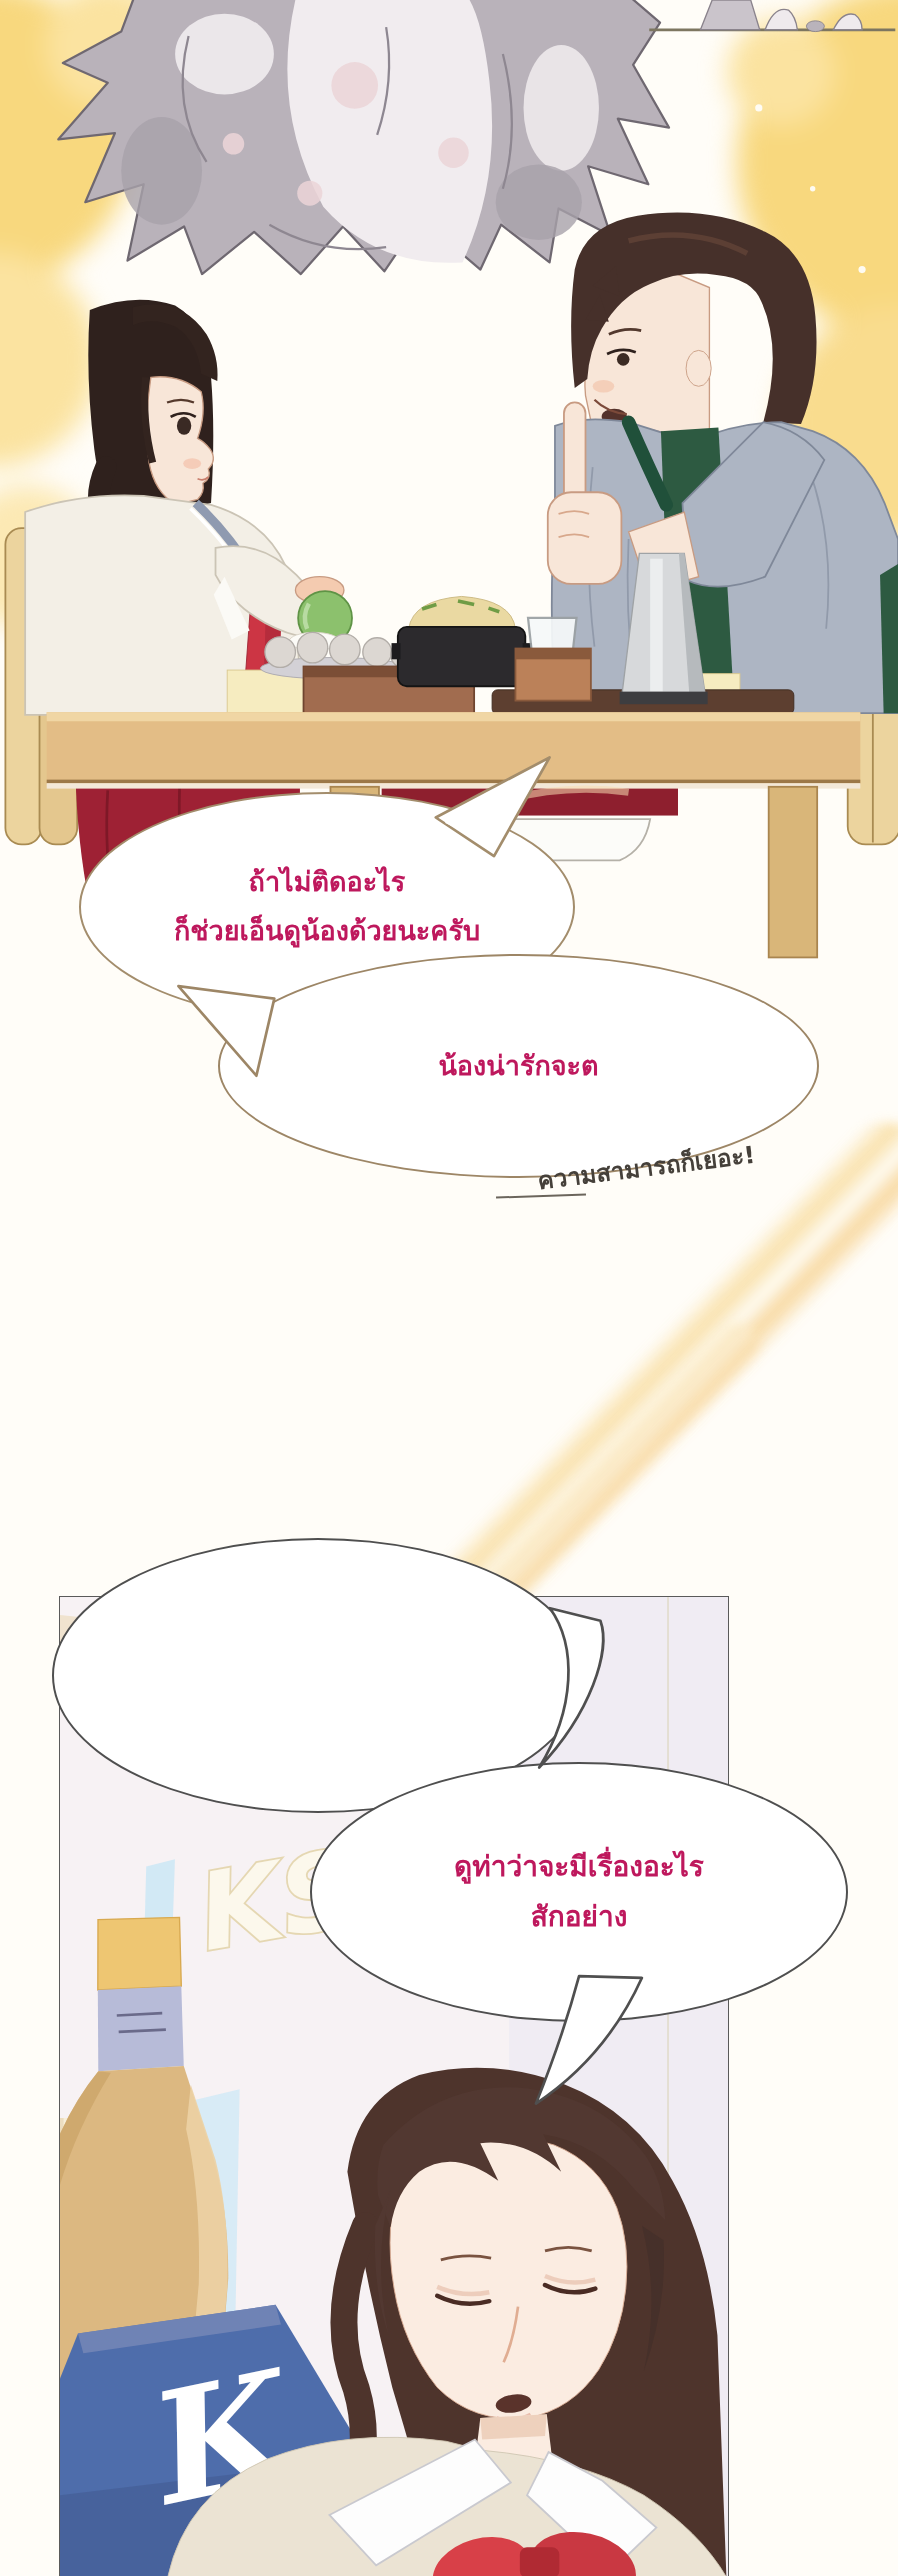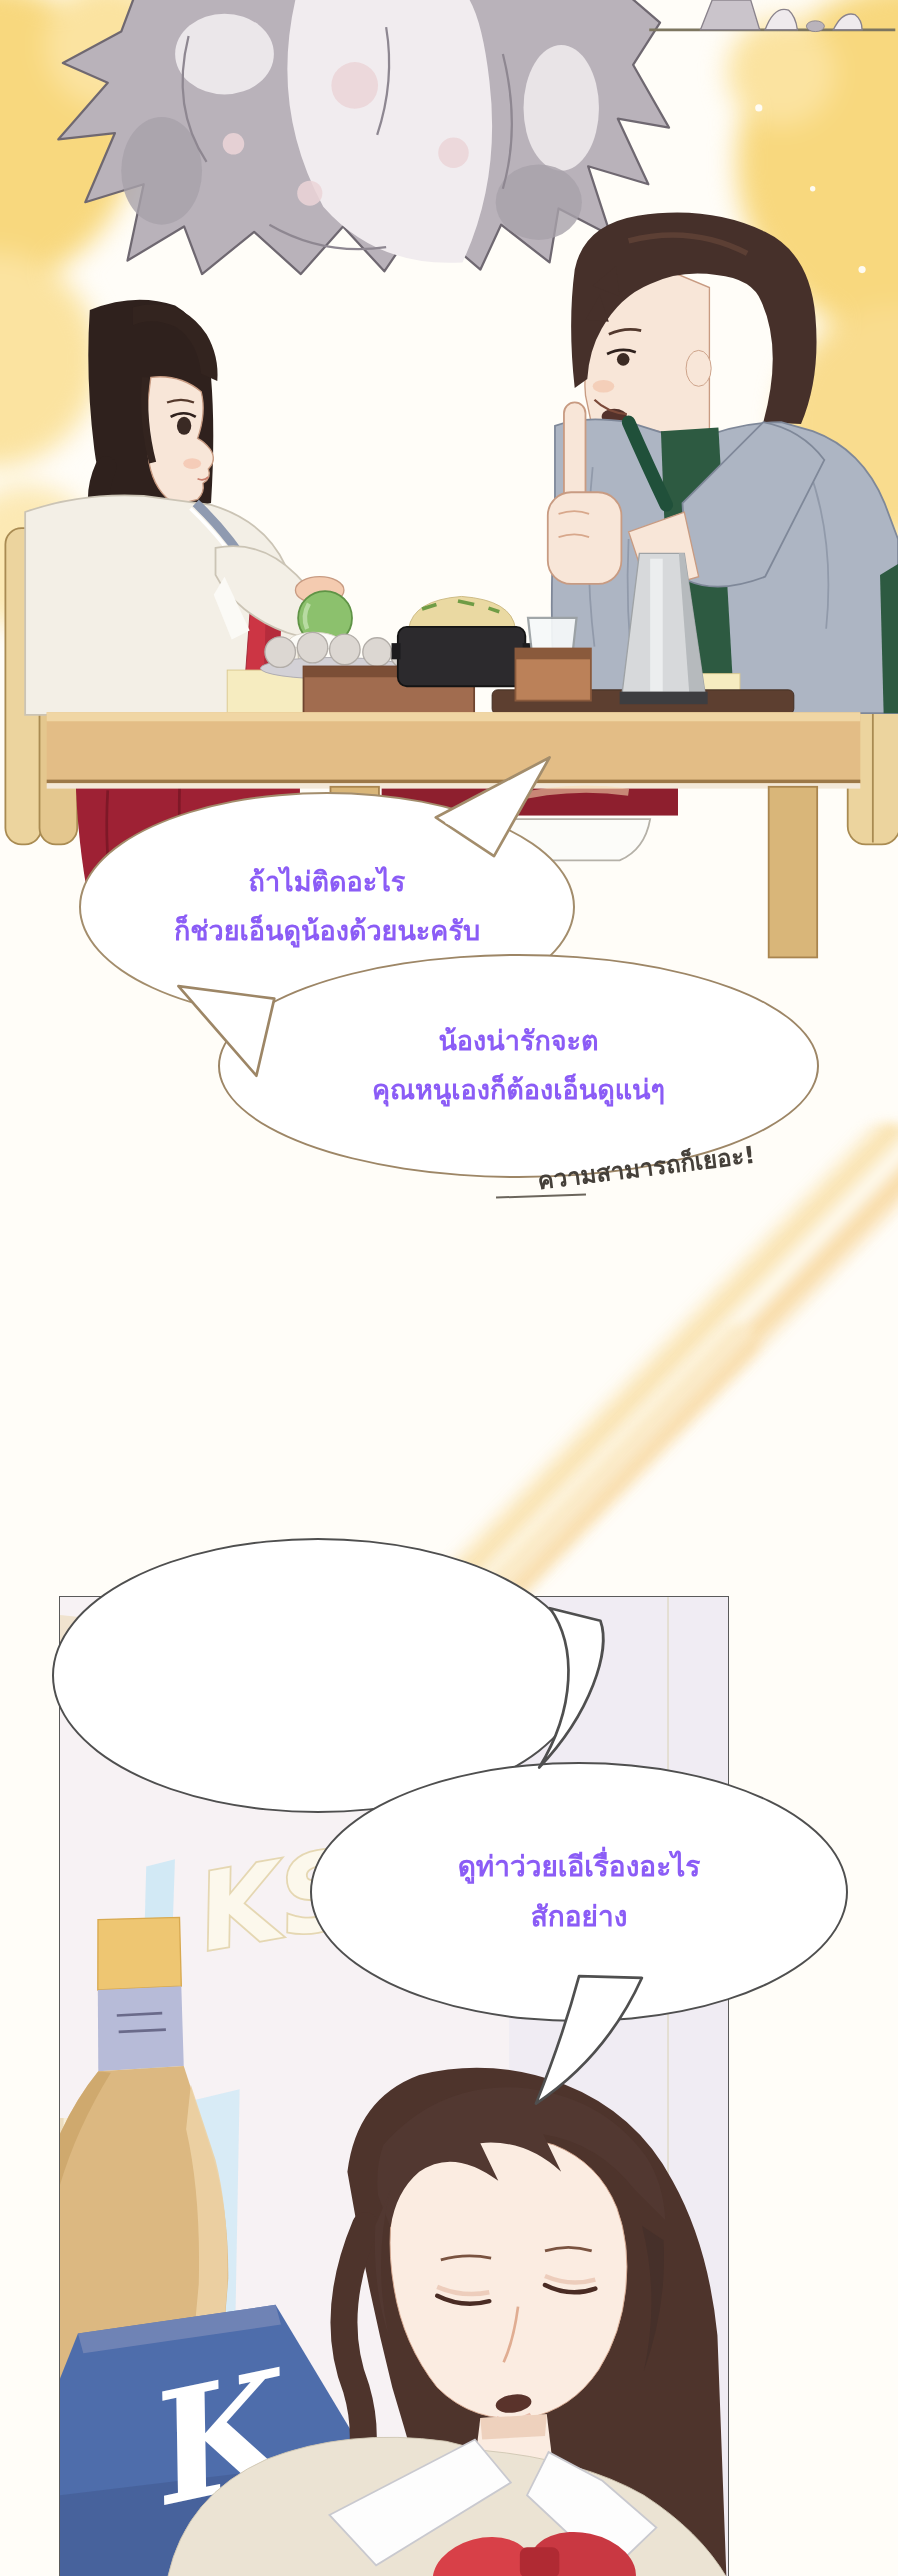--- a/index.html
+++ b/index.html
@@ -5,21 +5,21 @@
   html,body{margin:0;padding:0;}
   body{
     width:898px;height:2576px;position:relative;overflow:hidden;
     background:#fffdf8;font-family:"DejaVu Sans","Liberation Sans",sans-serif;
   }
   .abs{position:absolute;}
   svg{display:block;}
   .bubble{
     position:absolute;background:#ffffff;border-radius:50%;
     display:flex;flex-direction:column;justify-content:center;align-items:center;
-    text-align:center;color:#8b5cf6;font-weight:600;z-index:10;
+    text-align:center;color:#be185d;font-weight:600;z-index:10;
   }
   .bubble .line{white-space:nowrap;line-height:1.8;}
   .tail{position:absolute;z-index:11;pointer-events:none;}
   .aside-note{
     position:absolute;z-index:12;color:#45403a;font-weight:600;
     transform:rotate(-7deg);white-space:nowrap;
   }
   .aside-line{position:absolute;z-index:12;background:#6b655c;height:1.8px;transform:rotate(-2deg);}
   .glow-band{
     position:absolute;z-index:2;border-radius:54px;opacity:.85;filter:blur(5.4px);
@@ -284,37 +284,36 @@
   <span class="line">ถ้าไม่ติดอะไร</span>
   <span class="line">ก็ช่วยเอ็นดูน้องด้วยนะครับ</span>
 </div>
 <svg class="tail" style="left:422px;top:744px;" width="153" height="121" viewBox="0 0 170 135">
   <polygon points="15,82 142,15 80,125" fill="#ffffff" stroke="#a38d6c" stroke-width="3" stroke-linejoin="round"></polygon>
   <polygon points="25,88 130,28 80,115" fill="#ffffff"></polygon>
 </svg>
 
 <div class="bubble" style="left:218px;top:954px;width:597px;height:220px;border:2.7px solid #9d8666;font-size:27px;">
   <span class="line">น้องน่ารักจะต</span>
-  <span class="line">คุณหนูเองก็ต้องเอ็นดูแน่ๆ</span>
 </div>
 <svg class="tail" style="left:162px;top:961px;" width="135" height="121" viewBox="0 0 150 135">
   <polygon points="125,42 18,28 105,128" fill="#ffffff" stroke="#9d8666" stroke-width="3" stroke-linejoin="round"></polygon>
   <polygon points="120,52 40,40 104,118" fill="#ffffff"></polygon>
 </svg>
 
 <div class="aside-note" style="left:537px;top:1148px;font-size:24px;">ความสามารถก็เยอะ!</div>
 <div class="aside-line" style="left:496px;top:1195px;width:90px;"></div>
 
 <div class="bubble" style="left:52px;top:1538px;width:528px;height:271px;border:2.7px solid #4f4f4f;font-size:28px;">
 </div>
 <svg class="tail" style="left:523px;top:1601px;" width="108" height="180" viewBox="0 0 120 200">
   <path d="M30,8 C60,50 58,120 18,185 C75,125 98,55 86,22 Z" fill="#ffffff" stroke="#4f4f4f" stroke-width="3" stroke-linejoin="round"></path>
 </svg>
 
 <div class="bubble" style="left:310px;top:1762px;width:534px;height:256px;border:2.7px solid #4f4f4f;font-size:28px;">
-  <span class="line">ดูท่าว่วยเอีเรื่องอะไร</span>
+  <span class="line">ดูท่าว่าจะมีเรื่องอะไร</span>
   <span class="line">สักอย่าง</span>
 </div>
 <svg class="tail" style="left:516px;top:1969px;" width="162" height="148" viewBox="0 0 180 165">
   <path d="M70,8 Q52,75 22,150 Q100,98 140,10 Z" fill="#ffffff" stroke="#4f4f4f" stroke-width="3" stroke-linejoin="round"></path>
   <path d="M75,14 Q60,70 40,125 Q100,90 128,16 Z" fill="#ffffff"></path>
 </svg>
 
 
 </body></html>

